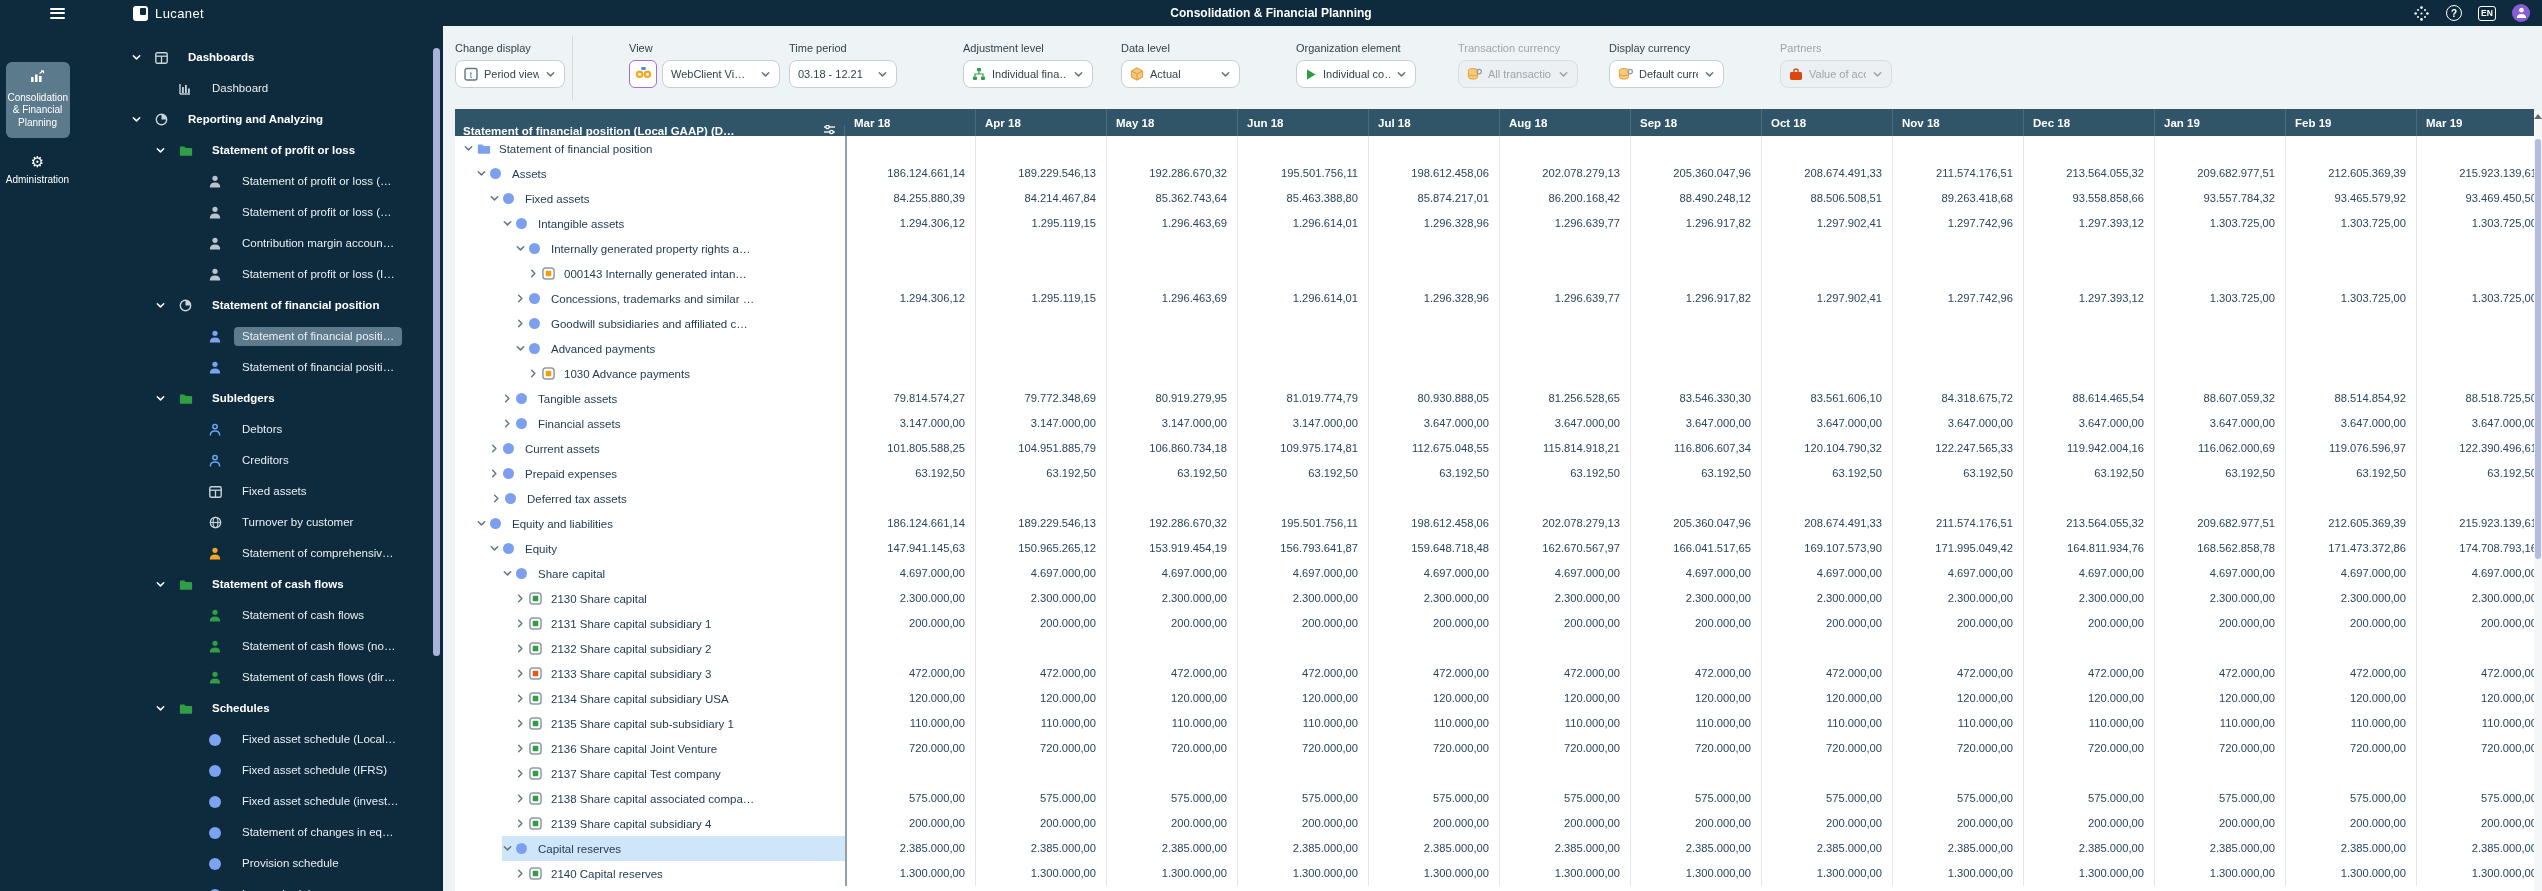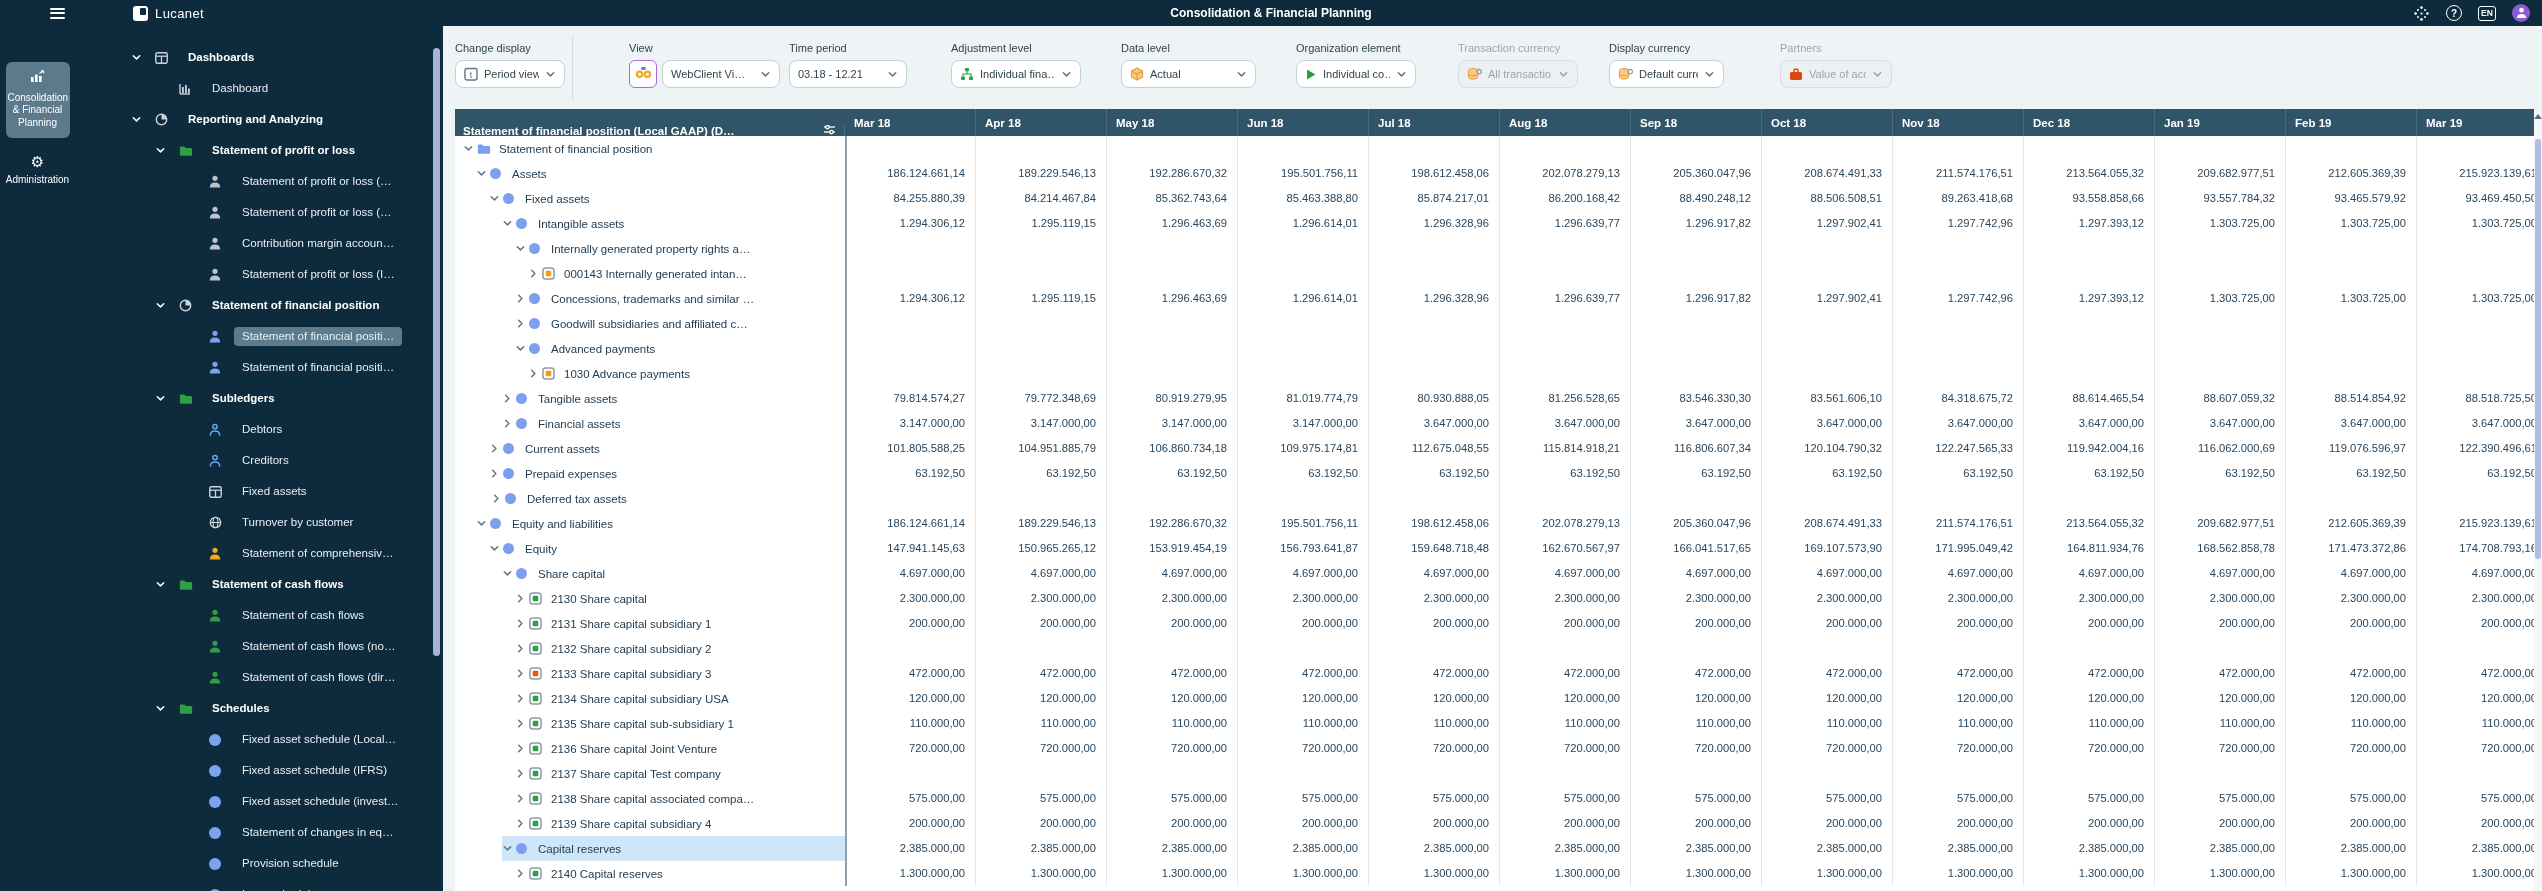--- a/index.html
+++ b/index.html
@@ -477,31 +477,31 @@
               <svg width="11" height="11" viewBox="0 0 12 12">
                 <polyline points="2.5,4 6,7.5 9.5,4" fill="none" stroke="#5f7885" stroke-width="1.6" stroke-linecap="round" stroke-linejoin="round"></polyline>
               </svg>
             </span>
           </div>
         </div>
       </div>
       <div class="tb-group" style="left: 346px;">
         <div class="tb-label">Time period</div>
         <div class="tb-row">
-          <div class="tb-select" style="width:118px">
+          <div class="tb-select" style="width:108px">
             <span class="tb-val">03.18 - 12.21</span>
             <span style="display:flex">
               <svg width="11" height="11" viewBox="0 0 12 12">
                 <polyline points="2.5,4 6,7.5 9.5,4" fill="none" stroke="#5f7885" stroke-width="1.6" stroke-linecap="round" stroke-linejoin="round"></polyline>
               </svg>
             </span>
           </div>
         </div>
       </div>
-      <div class="tb-group" style="left: 508px;">
+      <div class="tb-group" style="left: 520px;">
         <div class="tb-label">Adjustment level</div>
         <div class="tb-row">
           <div class="tb-select" style="width:130px">
             <span style="display:flex">
               <svg width="14" height="14" viewBox="0 0 14 14">
                 <rect x="5" y="1" width="4" height="3.4" rx="0.8" fill="#2f9e44"></rect>
                 <rect x="1" y="9.5" width="4" height="3.4" rx="0.8" fill="#2f9e44"></rect>
                 <rect x="9" y="9.5" width="4" height="3.4" rx="0.8" fill="#2f9e44"></rect>
                 <path d="M7 4.4 L7 7 M3 9.5 L3 7 L11 7 L11 9.5" stroke="#2f9e44" stroke-width="1.2" fill="none"></path>
               </svg>
@@ -511,21 +511,21 @@
               <svg width="11" height="11" viewBox="0 0 12 12">
                 <polyline points="2.5,4 6,7.5 9.5,4" fill="none" stroke="#5f7885" stroke-width="1.6" stroke-linecap="round" stroke-linejoin="round"></polyline>
               </svg>
             </span>
           </div>
         </div>
       </div>
       <div class="tb-group" style="left: 678px;">
         <div class="tb-label">Data level</div>
         <div class="tb-row">
-          <div class="tb-select" style="width:135px">
+          <div class="tb-select" style="width:119px">
             <span style="display:flex">
               <svg width="14" height="14" viewBox="0 0 14 14">
                 <path d="M7 1 L12.5 4 L12.5 10 L7 13 L1.5 10 L1.5 4 Z" fill="#f8c980" stroke="#e8a13c" stroke-width="1.2"></path>
                 <path d="M1.5 4 L7 7 L12.5 4 M7 7 L7 13" stroke="#e8a13c" stroke-width="1.2" fill="none"></path>
               </svg>
             </span>
             <span class="tb-val">Actual</span>
             <span style="display:flex">
               <svg width="11" height="11" viewBox="0 0 12 12">
                 <polyline points="2.5,4 6,7.5 9.5,4" fill="none" stroke="#5f7885" stroke-width="1.6" stroke-linecap="round" stroke-linejoin="round"></polyline>

